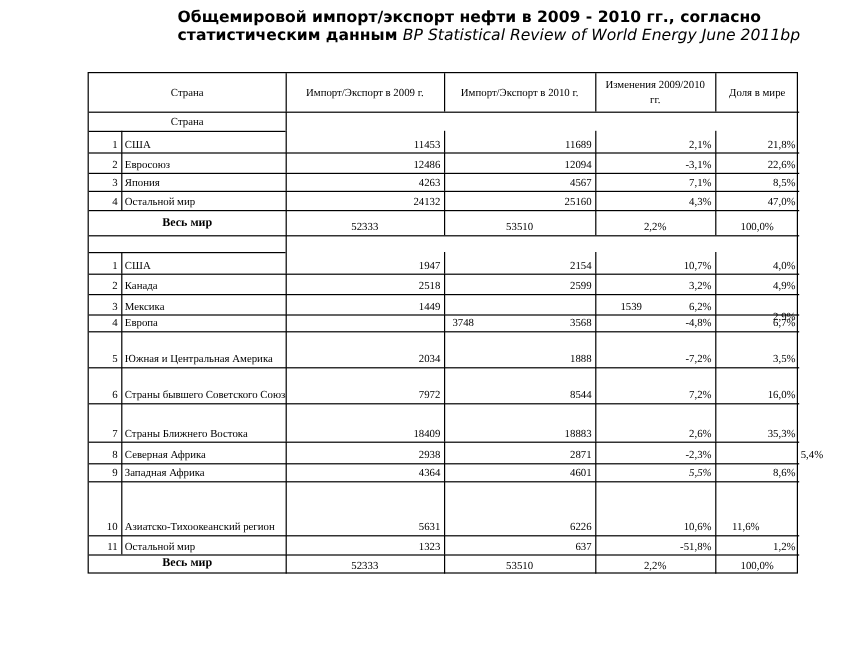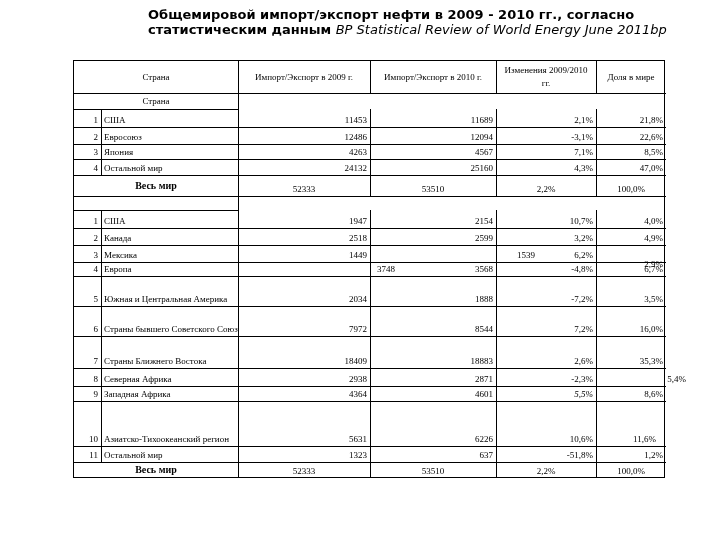--- a/index.html
+++ b/index.html
@@ -207,21 +207,21 @@
     <div class="vl" style="left: 27px; top: 325px; width: 1px; height: 15px;"></div>
     <div class="vl" style="left: 164px; top: 325px; width: 1px; height: 15px;"></div>
     <div class="vl" style="left: 296px; top: 325px; width: 1px; height: 15px;"></div>
     <div class="vl" style="left: 422px; top: 325px; width: 1px; height: 15px;"></div>
     <div class="vl" style="left: 522px; top: 325px; width: 1px; height: 15px;"></div>
     <div class="cell r bot" style="left: 0px; top: 340px; width: 27px; height: 45px; justify-content: flex-end;">10</div>
     <div class="cell bot" style="left: 27px; top: 340px; width: 137px; height: 45px; padding-left: 3px;">Азиатско-Тихоокеанский регион</div>
     <div class="cell r bot" style="left: 164px; top: 340px; width: 132px; height: 45px; justify-content: flex-end;">5631</div>
     <div class="cell r bot" style="left: 296px; top: 340px; width: 126px; height: 45px; justify-content: flex-end;">6226</div>
     <div class="cell r bot" style="left: 422px; top: 340px; width: 100px; height: 45px; justify-content: flex-end;">10,6%</div>
-    <div class="cell r bot" style="left: 515px; top: 340px; width: 70px; height: 45px; justify-content: flex-end;">11,6%</div>
+    <div class="cell r bot" style="left: 492px; top: 340px; width: 70px; height: 45px; justify-content: flex-end;">11,6%</div>
     <div class="hl" style="left: 0px; top: 385px; width: 592px; height: 1px;"></div>
     <div class="vl" style="left: 27px; top: 340px; width: 1px; height: 45px;"></div>
     <div class="vl" style="left: 164px; top: 340px; width: 1px; height: 45px;"></div>
     <div class="vl" style="left: 296px; top: 340px; width: 1px; height: 45px;"></div>
     <div class="vl" style="left: 422px; top: 340px; width: 1px; height: 45px;"></div>
     <div class="vl" style="left: 522px; top: 340px; width: 1px; height: 45px;"></div>
     <div class="cell r bot" style="left: 0px; top: 385px; width: 27px; height: 16px; justify-content: flex-end;">11</div>
     <div class="cell bot" style="left: 27px; top: 385px; width: 137px; height: 16px; padding-left: 3px;">Остальной мир</div>
     <div class="cell r bot" style="left: 164px; top: 385px; width: 132px; height: 16px; justify-content: flex-end;">1323</div>
     <div class="cell r bot" style="left: 296px; top: 385px; width: 126px; height: 16px; justify-content: flex-end;">637</div>

